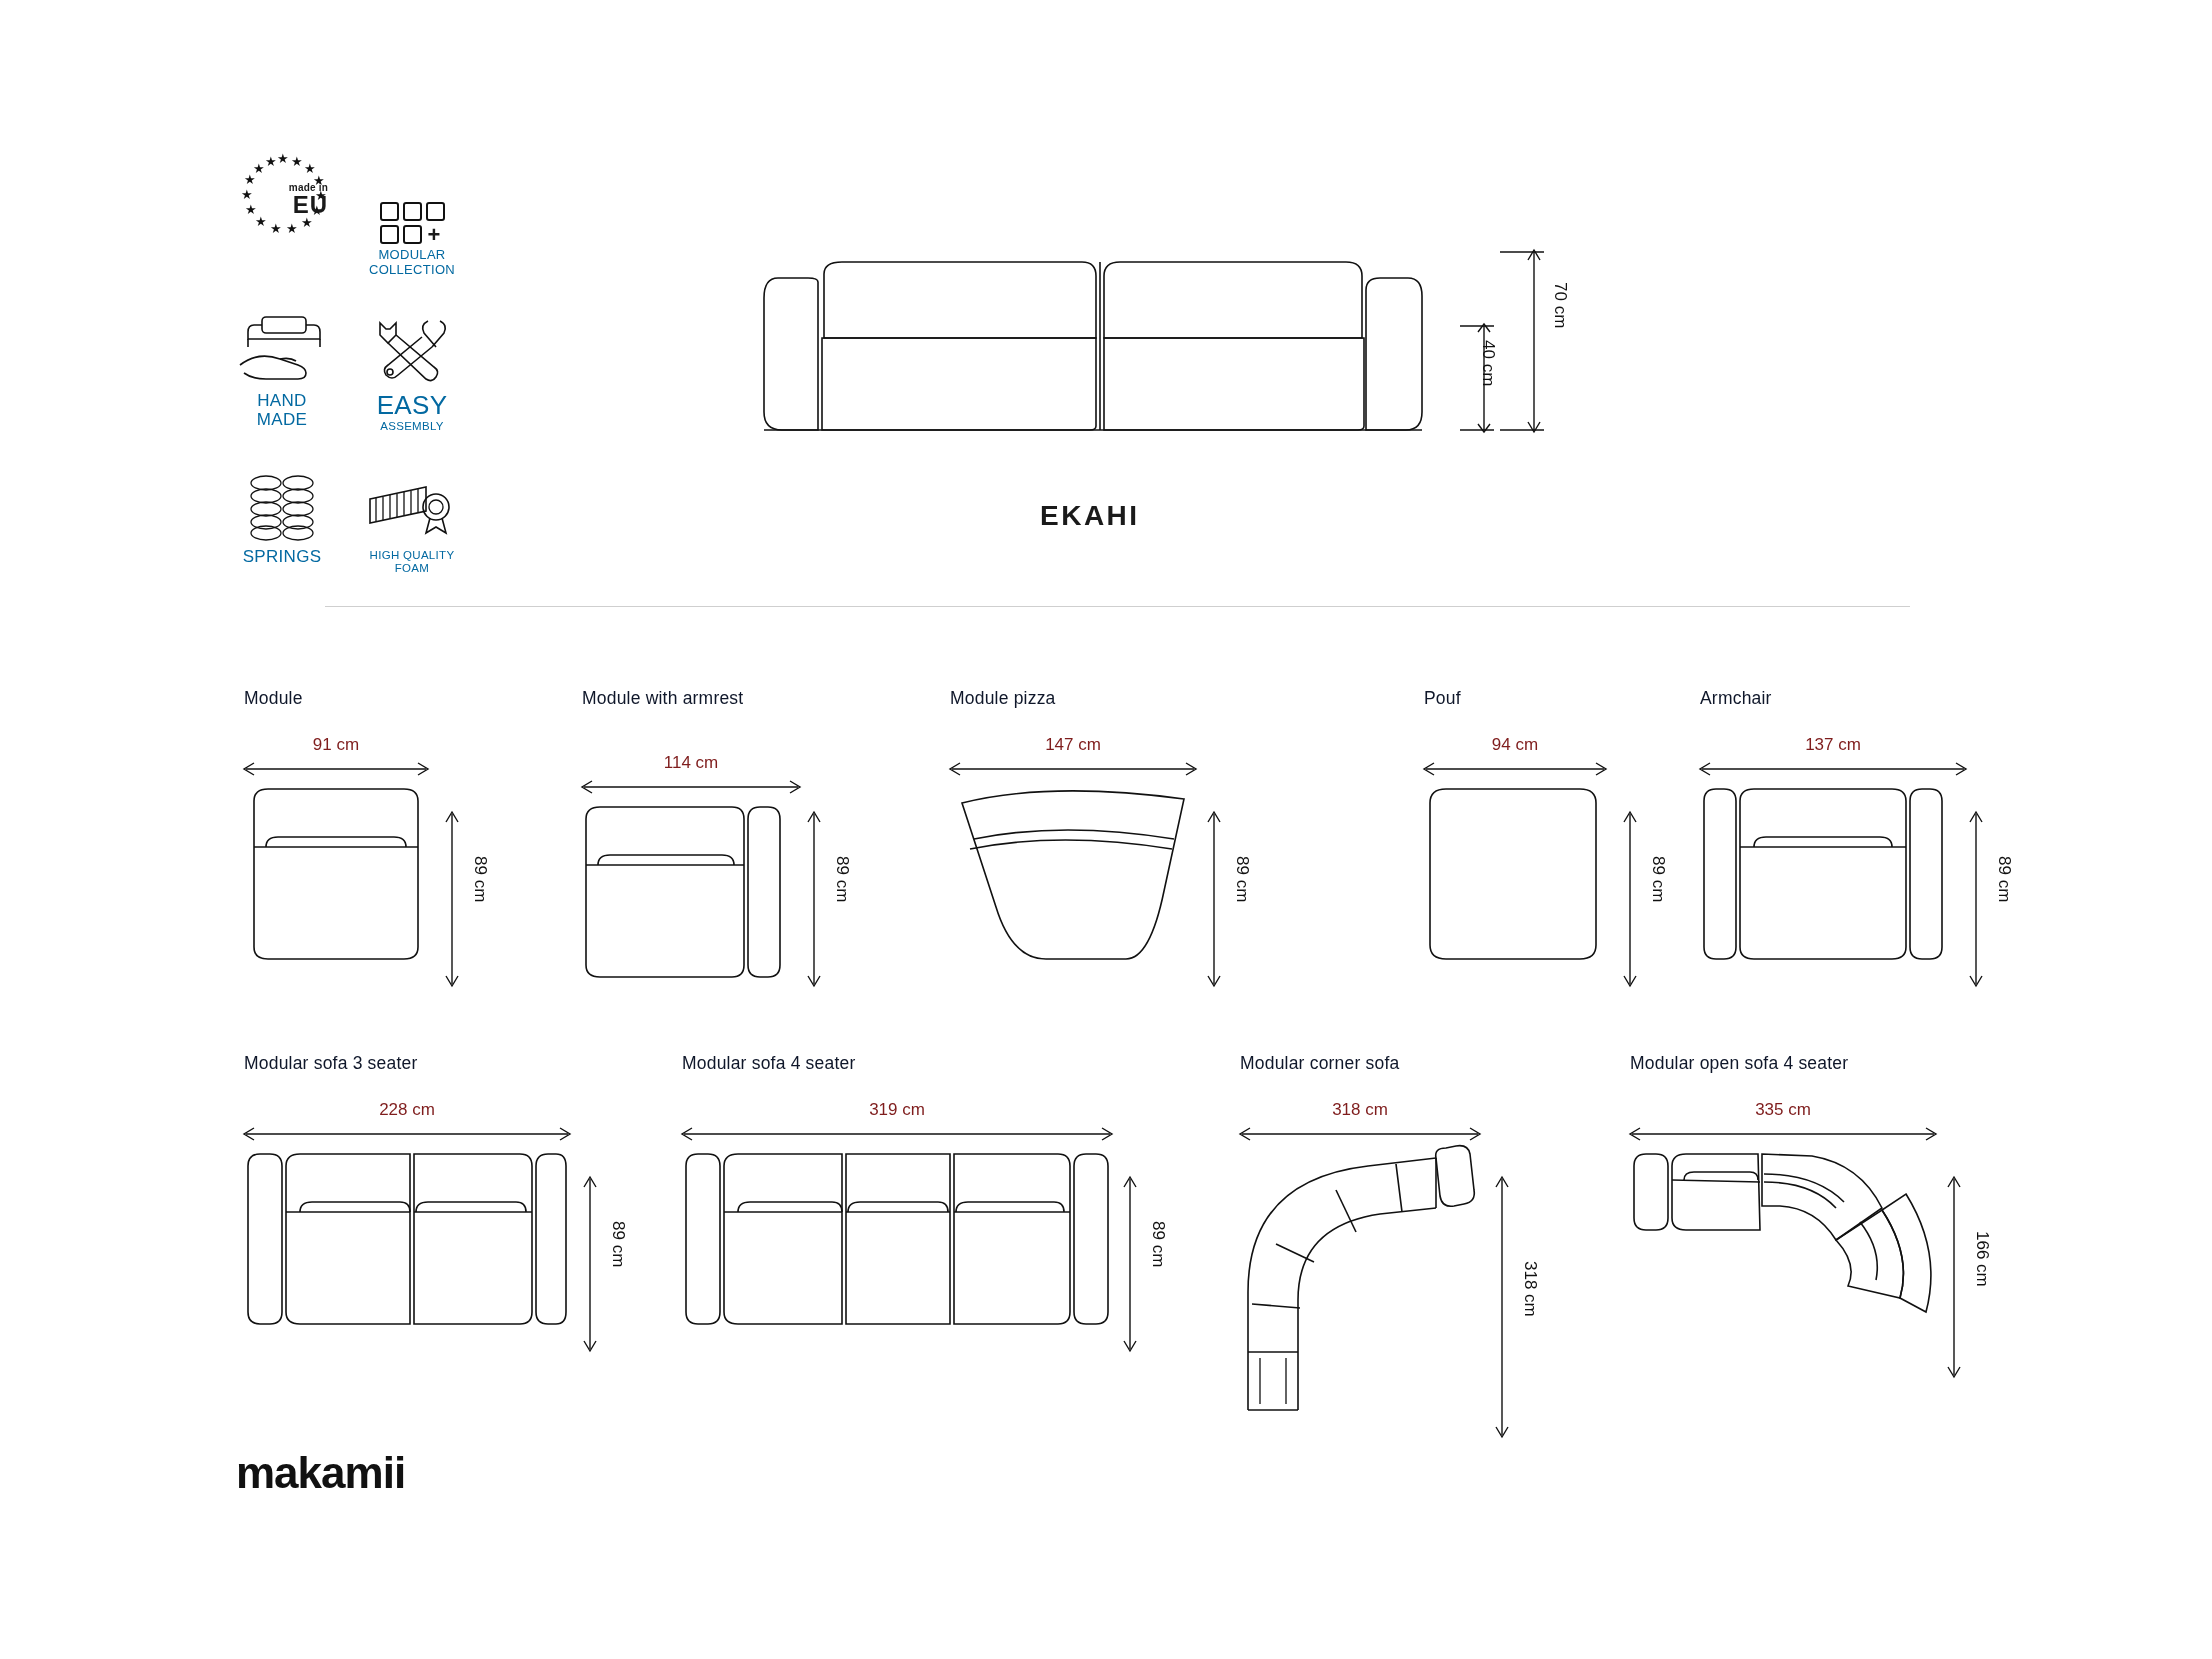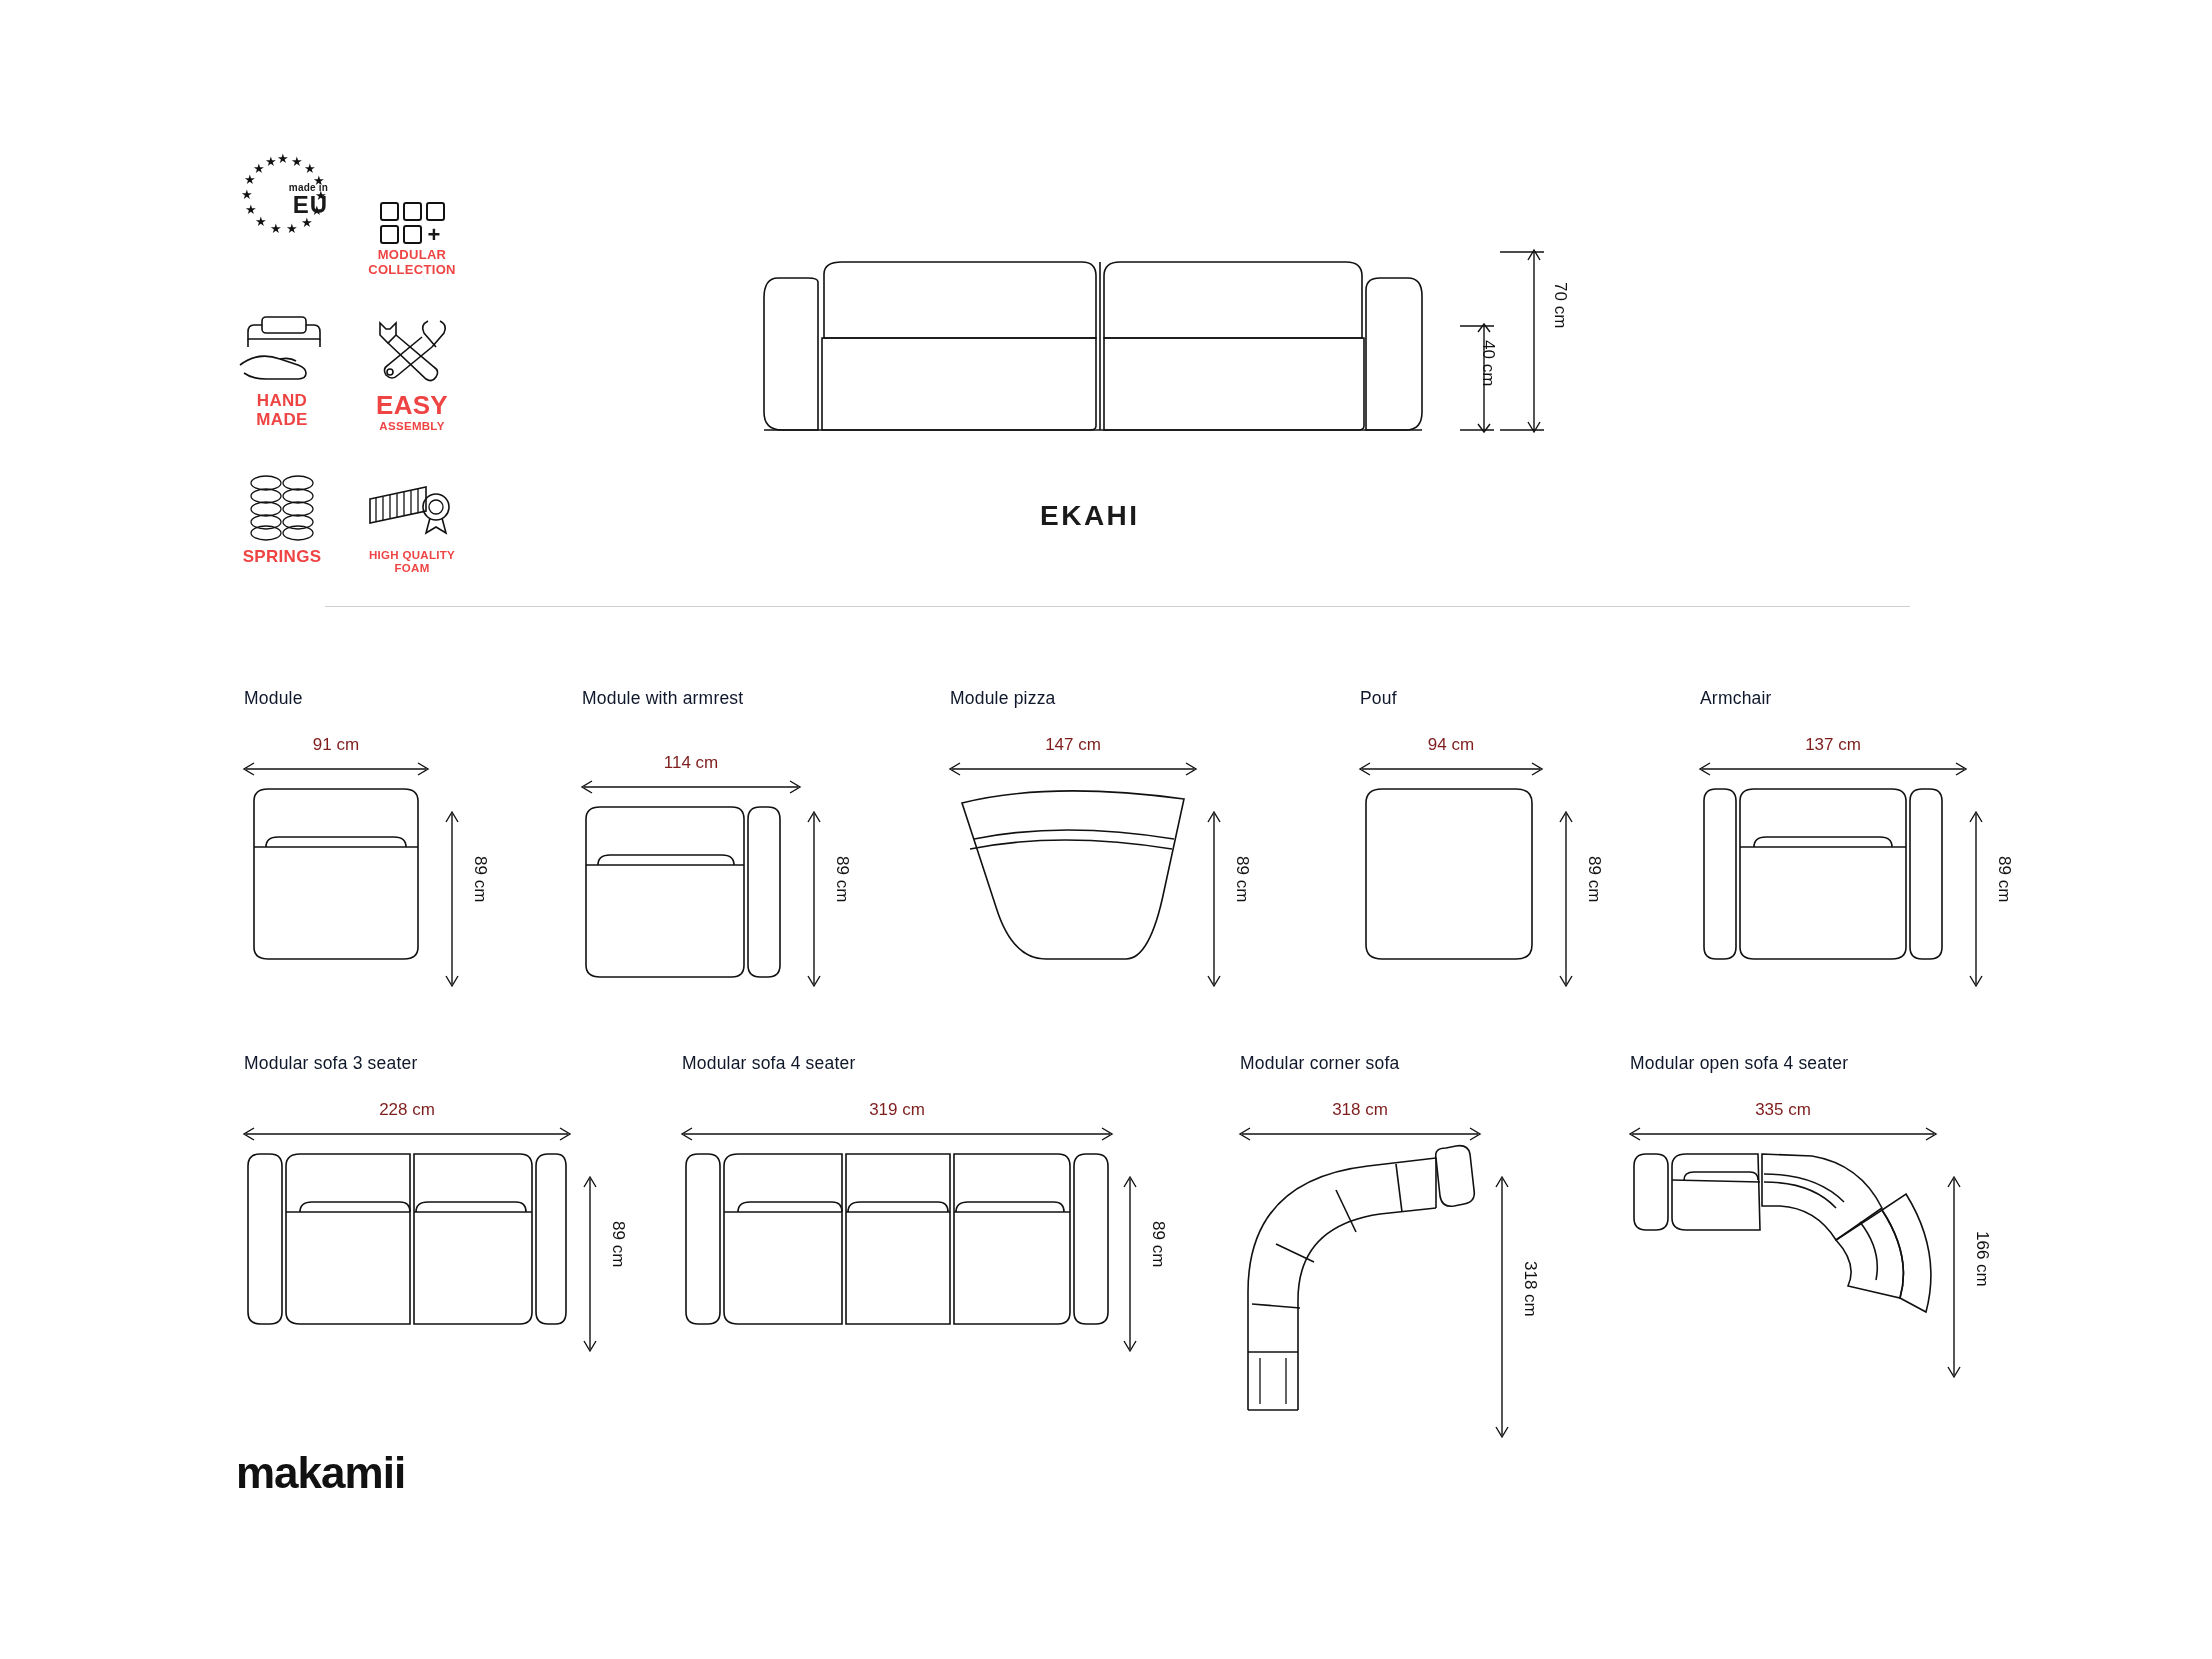--- a/index.html
+++ b/index.html
@@ -16,22 +16,22 @@
 
   
   .badges {
     position:absolute; left:232px; top:168px;
     width:250px;
   }
   .badge-row { display:flex; gap:30px; margin-bottom:28px; }
   .badge { width:100px; display:flex; flex-direction:column; align-items:center; }
   .badge .art { display:flex; align-items:flex-end; justify-content:center; height:76px; }
   .badge .cap {
-    text-align:center; font-weight:bold; letter-spacing:.3px;
-    line-height:1.12; color:#ef4444; margin-top:4px;
+    text-align:center; font-weight:normal; letter-spacing:.3px;
+    line-height:1.12; color:#0369a1; margin-top:4px;
   }
   .cap-lg { font-size:17px; }
   .cap-sm { font-size:13px; }
   .cap-xs { font-size:11.5px; }
 
   
   .eu { position:relative; width:92px; height:92px; }
   .eu .star {
     position:absolute; font-size:13px; line-height:13px; color:#111;
     transform-origin:center;
@@ -317,21 +317,21 @@
       <path class="ln" d="M24 52 Q112 34 224 52"></path>
     </svg>
     <svg style="position:absolute; left:252px; top:122px;" width="24" height="178" viewBox="0 0 24 178">
       <path class="arr" d="M12 4 L12 174"></path>
       <path class="arr" d="M6 12 L12 2 L18 12"></path>
       <path class="arr" d="M6 166 L12 176 L18 166"></path>
     </svg>
     <div class="dim-side" style="position:absolute; left:282px; top:168px;">89 cm</div>
   </div>
 
-  <div class="item" style="left:1360px; top:688px;">
+  <div class="item" style="left:1424px; top:688px;">
     <div class="item-title">Pouf</div>
     <div class="dim-top" style="width:182px; margin-top:26px;">94 cm</div>
     <svg style="margin-top:4px;" width="182" height="20" viewBox="0 0 182 20">
       <path class="arr" d="M2 10 L180 10"></path>
       <path class="arr" d="M10 4 L0 10 L10 16"></path>
       <path class="arr" d="M172 4 L182 10 L172 16"></path>
     </svg>
     <svg style="margin-top:8px;" width="182" height="174" viewBox="0 0 182 174">
       <path class="ln" d="M6 16 Q6 2 22 2 L156 2 Q172 2 172 16 L172 158 Q172 172 156 172 L22 172 Q6 172 6 158 Z"></path>
     </svg>

